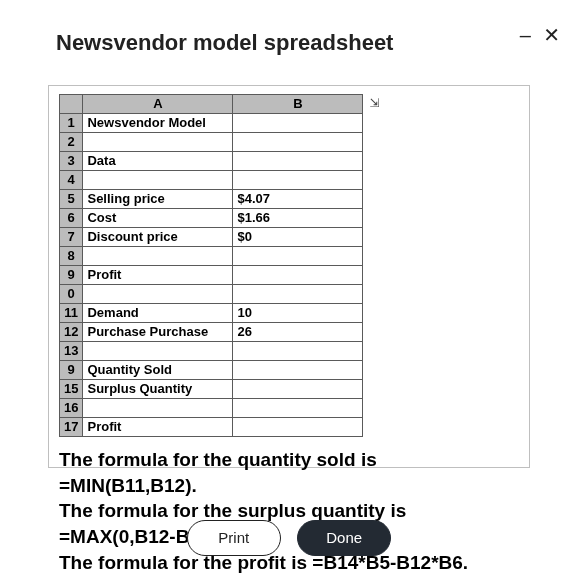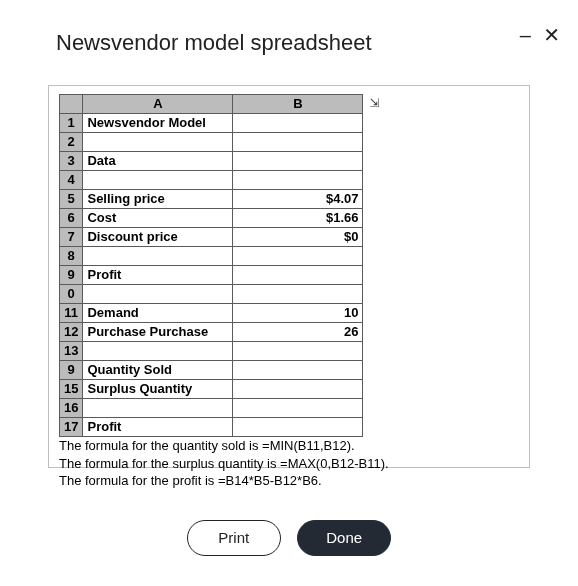--- a/index.html
+++ b/index.html
@@ -24,21 +24,21 @@
     line-height: 14px;
     color: #222;
     cursor: pointer;
   }
   .title {
     position: absolute;
     top: 30px;
     left: 56px;
     font-size: 22px;
     color: #222;
-    font-weight: 400;
+    font-weight: 700;
   }
   .panel {
     position: absolute;
     top: 85px;
     left: 48px;
     width: 482px;
     height: 383px;
     border: 1px solid #bfbfbf;
     padding: 8px 10px 10px 10px;
   }
@@ -61,36 +61,37 @@
     font-weight: bold;
     text-align: center;
   }
   table.sheet td.rowh {
     background: #bcbcbc;
     font-weight: bold;
     text-align: center;
     width: 20px;
   }
   .colA { width: 150px; text-align: left; }
-  .colB { width: 130px; text-align: right; }
+  .colB { width: 130px; }
   .corner { width: 20px; background:#bcbcbc; }
   .expand {
     display: inline-block;
     margin-left: 6px;
     margin-top: 2px;
     font-size: 12px;
     color: #444;
     vertical-align: top;
   }
   .table-wrap { display: flex; align-items: flex-start; }
   .notes {
-    margin-top: 0;
-    font-size: 13px;
+    margin-top: 10px;
+    font-size: 19px;
     line-height: 1.35;
     color: #000;
+    font-weight: bold;
   }
   .buttons {
     position: absolute;
     bottom: 30px;
     left: 0;
     width: 578px;
     text-align: center;
   }
   .btn {
     display: inline-block;

